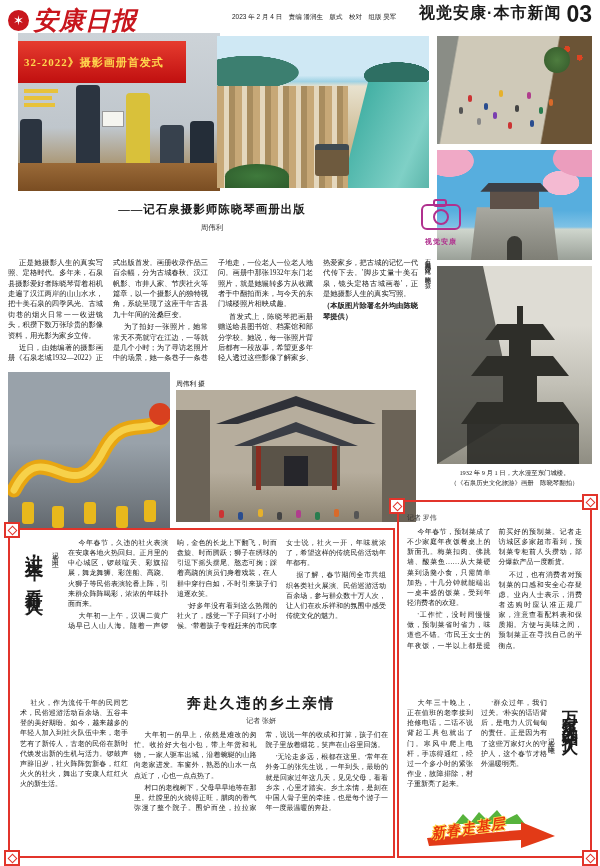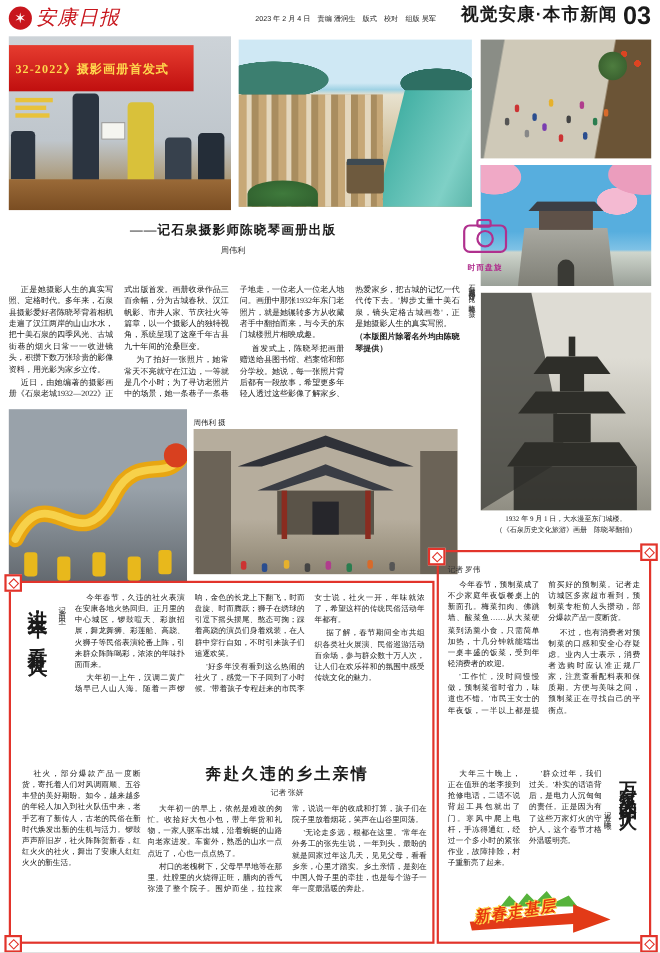--- a/index.html
+++ b/index.html
@@ -3,30 +3,30 @@
 <meta charset="utf-8">
 <style>
   html,body{margin:0;padding:0;background:#e9e9e9;}
   .page{position:relative;width:600px;height:866px;background:#fff;margin:0 auto;
         font-family:"Liberation Serif","DejaVu Serif",serif;color:#1a1a1a;
         box-shadow:0 0 4px rgba(0,0,0,.35);overflow:hidden;}
   
   .masthead{position:absolute;left:8px;top:4px;display:flex;align-items:center;gap:4px;}
   .emblem{width:21px;height:21px;border-radius:50%;background:#c8161d;color:#fff;
           display:flex;align-items:center;justify-content:center;font-size:13px;line-height:1;}
-  .mast-title{font-size:18px;font-weight:normal;color:#c8161d;font-style:italic;letter-spacing:1px;text-align:center;}
+  .mast-title{font-size:25px;font-weight:bold;color:#c8161d;font-style:italic;letter-spacing:1px;text-align:center;}
   .hdr-credits{position:absolute;left:232px;top:13px;font-size:6.5px;color:#222;
                font-family:"Liberation Sans",sans-serif;white-space:nowrap;}
   .hdr-right{position:absolute;right:8px;top:3px;display:flex;align-items:flex-end;gap:5px;}
   .section-title{font-size:16px;font-weight:900;letter-spacing:1px;font-family:"Liberation Sans",sans-serif;padding-bottom:2px;}
   .page-num{font-size:23px;font-weight:bold;font-family:"Liberation Sans",sans-serif;line-height:1;}
   
   .photo{position:absolute;overflow:hidden;background:#d8d8d8;}
   
-  .p1{left:8px;top:33px;width:202px;height:158px;background:linear-gradient(#cdd3d8,#bfc6cc 60%,#a9946f 85%,#8a5a2e);}
+  .p1{left:18px;top:33px;width:202px;height:158px;background:linear-gradient(#cdd3d8,#bfc6cc 60%,#a9946f 85%,#8a5a2e);}
   .p1 .banner{position:absolute;left:0;top:8px;width:80%;height:42px;background:linear-gradient(#e63c2f,#c00f0f);
               color:#ffd84d;font-weight:bold;font-size:11px;display:flex;align-items:center;padding-left:6px;letter-spacing:1px;}
   .p1 .ybar{position:absolute;width:34px;height:4px;background:#e8c23a;left:6px;}
   .p1 .fig{position:absolute;background:#2b3440;border-radius:4px 4px 0 0;}
   .p1 .book{position:absolute;width:20px;height:14px;background:#f5f5f0;border:1px solid #999;}
   .p1 .table{position:absolute;left:0;bottom:0;width:100%;height:28px;background:linear-gradient(#9a6a38,#7a4d22);}
   
   .p2{left:217px;top:36px;width:212px;height:152px;
       background:
         radial-gradient(60px 24px at 85% 26%,#2e6f63 55%,transparent 56%),
@@ -202,21 +202,21 @@
     <div class="sub">——记石泉摄影师陈晓琴画册出版</div>
     <div class="by">周伟利</div>
   </div>
 
   <div class="camlogo">
     <svg width="46" height="36" viewBox="0 0 46 36">
       <rect x="4" y="8" width="38" height="24" rx="5" fill="none" stroke="#b0308e" stroke-width="2"></rect>
       <rect x="16" y="3" width="12" height="6" rx="2" fill="none" stroke="#b0308e" stroke-width="2"></rect>
       <circle cx="23" cy="20" r="7" fill="none" stroke="#b0308e" stroke-width="2"></circle>
     </svg>
-    <div class="txt">时而盘旋</div>
+    <div class="txt">视觉安康</div>
   </div>
 
   <div class="vcap">石泉古城东门今昔对比　陈晓琴 摄</div>
 
   <div class="mainbody">
     <p>正是她摄影人生的真实写照、定格时代。多年来，石泉县摄影爱好者陈晓琴背着相机走遍了汉江两岸的山山水水，把十美石泉的四季风光、古城街巷的烟火日常一一收进镜头，积攒下数万张珍贵的影像资料，用光影为家乡立传。</p>
     <p>近日，由她编著的摄影画册《石泉老城1932—2022》正式出版首发。画册收录作品三百余幅，分为古城春秋、汉江帆影、市井人家、节庆社火等篇章，以一个摄影人的独特视角，系统呈现了这座千年古县九十年间的沧桑巨变。</p>
     <p>为了拍好一张照片，她常常天不亮就守在江边，一等就是几个小时；为了寻访老照片中的场景，她一条巷子一条巷子地走，一位老人一位老人地问。画册中那张1932年东门老照片，就是她辗转多方从收藏者手中翻拍而来，与今天的东门城楼照片相映成趣。</p>
     <p>首发式上，陈晓琴把画册赠送给县图书馆、档案馆和部分学校。她说，每一张照片背后都有一段故事，希望更多年轻人透过这些影像了解家乡、热爱家乡，把古城的记忆一代代传下去。'脚步丈量十美石泉，镜头定格古城画卷'，正是她摄影人生的真实写照。</p>
     <p class="credit">（本版图片除署名外均由陈晓琴提供）</p>
@@ -268,21 +268,21 @@
   <div class="frameL">
     <div class="vtitle sh-title">过大年，看社火</div>
     <div class="vby sh-by">记者 田丕</div>
     <div class="smallbody sh-body">
       <p>今年春节，久违的社火表演在安康各地火热回归。正月里的中心城区，锣鼓喧天、彩旗招展，舞龙舞狮、彩莲船、高跷、火狮子等民俗表演轮番上阵，引来群众阵阵喝彩，浓浓的年味扑面而来。</p>
       <p>大年初一上午，汉调二黄广场早已人山人海。随着一声锣响，金色的长龙上下翻飞，时而盘旋、时而腾跃；狮子在绣球的引逗下摇头摆尾、憨态可掬；踩着高跷的演员们身着戏装，在人群中穿行自如，不时引来孩子们追逐欢笑。</p>
       <p>'好多年没有看到这么热闹的社火了，感觉一下子回到了小时候。'带着孩子专程赶来的市民李女士说，社火一开，年味就浓了，希望这样的传统民俗活动年年都有。</p>
       <p>据了解，春节期间全市共组织各类社火展演、民俗巡游活动百余场，参与群众数十万人次，让人们在欢乐祥和的氛围中感受传统文化的魅力。</p>
     </div>
     <div class="smallbody sh-cont">
-      <p>社火，部分爆款产品一度断货，寄托着人们对风调雨顺、五谷丰登的美好期盼。如今，越来越多的年轻人加入到社火队伍中来，老手艺有了新传人，古老的民俗在新时代焕发出新的生机与活力。锣鼓声声辞旧岁，社火阵阵贺新春，红红火火的社火，舞出了安康人红红火火的新生活。</p>
+      <p>社火，作为流传千年的民间艺术，民俗巡游活动百余场、五谷丰登的美好期盼。如今，越来越多的年轻人加入到社火队伍中来，老手艺有了新传人，古老的民俗在新时代焕发出新的生机与活力。锣鼓声声辞旧岁，社火阵阵贺新春，红红火火的社火，舞出了安康人红红火火的新生活。</p>
     </div>
     <div class="xt">
       <h2>奔赴久违的乡土亲情</h2>
       <div class="by">记者 张妍</div>
       <div class="smallbody body">
         <p>大年初一的早上，依然是难改的匆忙。收拾好大包小包，带上年货和礼物，一家人驱车出城，沿着蜿蜒的山路向老家进发。车窗外，熟悉的山水一点点近了，心也一点点热了。</p>
         <p>村口的老槐树下，父母早早地等在那里。灶膛里的火烧得正旺，腊肉的香气弥漫了整个院子。围炉而坐，拉拉家常，说说一年的收成和打算，孩子们在院子里放着烟花，笑声在山谷里回荡。</p>
         <p>'无论走多远，根都在这里。'常年在外务工的张先生说，一年到头，最盼的就是回家过年这几天，见见父母，看看乡亲，心里才踏实。乡土亲情，是刻在中国人骨子里的牵挂，也是每个游子一年一度最温暖的奔赴。</p>
       </div>
     </div>

